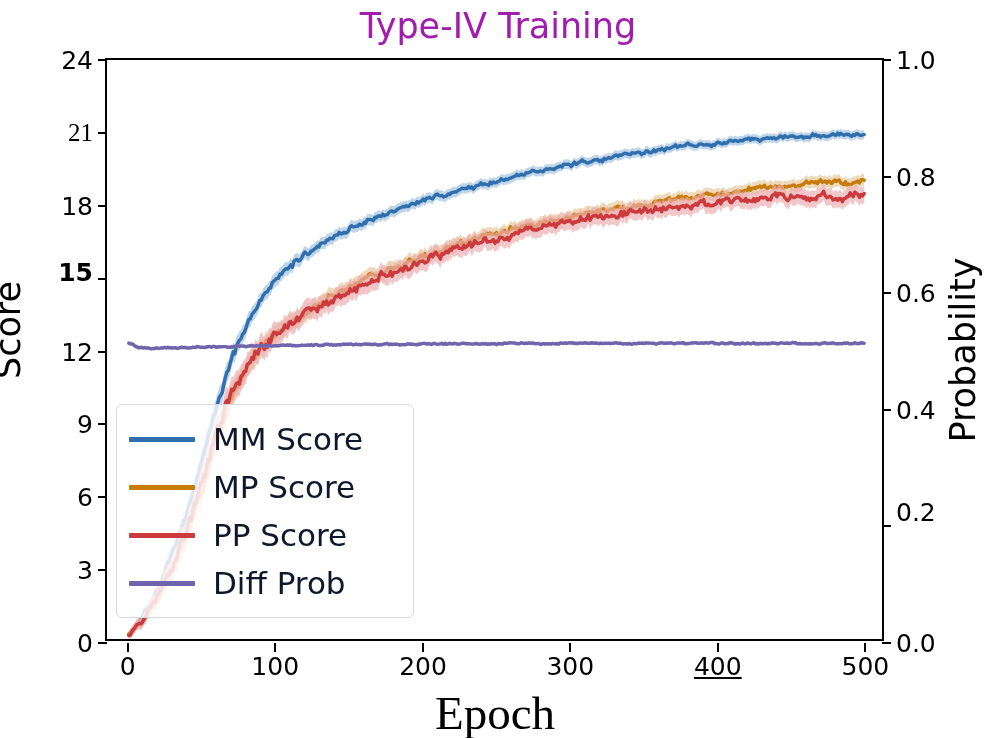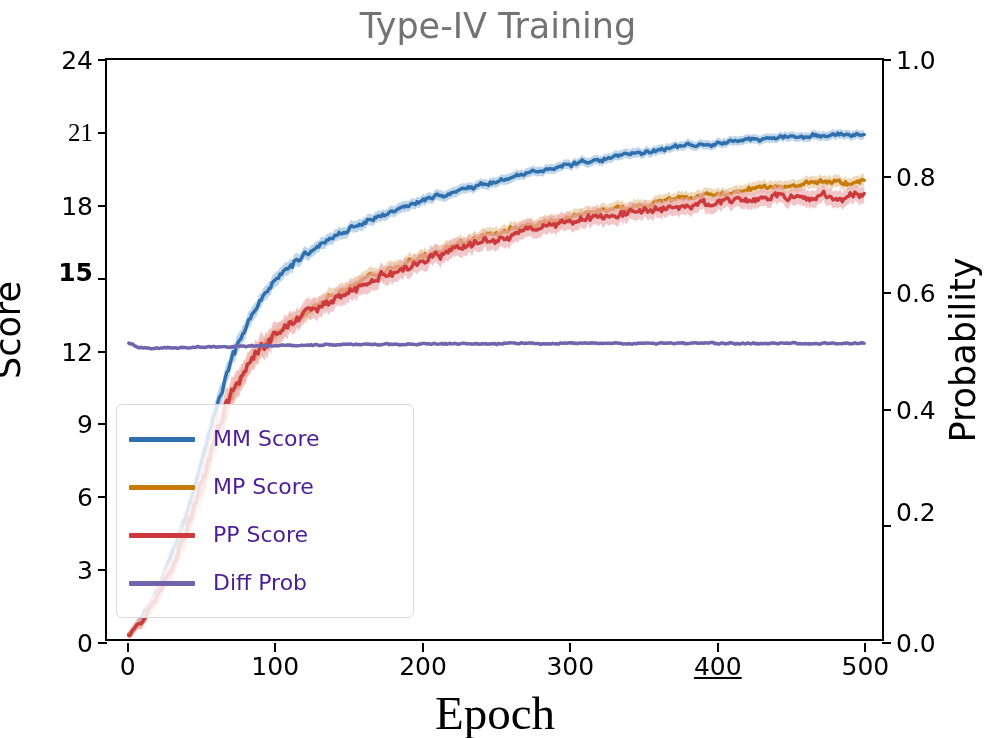--- a/index.html
+++ b/index.html
@@ -1,21 +1,21 @@
 <!DOCTYPE html>
 <html><head>
 <meta charset="utf-8">
 <style>
   html,body{margin:0;padding:0;background:#ffffff;}
   body{width:996px;height:738px;font-family:"DejaVu Sans",sans-serif;overflow:hidden;}
   #root{position:relative;width:996px;height:738px;background:#fff;}
 
   .chart-title{
     position:absolute;left:0;top:6px;width:996px;text-align:center;
-    font-size:35px;color:#737373;letter-spacing:0px;
+    font-size:35px;color:#a21caf;letter-spacing:0px;
   }
 
   
   #plot{
     position:absolute;left:105px;top:58px;width:779px;height:583px;
     border:2.1px solid #000;box-sizing:border-box;background:#fff;
   }
   #canvaswrap{position:absolute;left:0;top:0;width:100%;height:100%;overflow:hidden;}
   svg.series{position:absolute;left:0;top:0;width:779px;height:583px;display:block;}
 
@@ -53,21 +53,21 @@
 
   
   #legend{
     position:absolute;left:116px;top:404px;width:298px;
     background:rgba(255,255,255,0.82);
     border:1.1px solid #d9d9d9;border-radius:6px;
     padding:10px 14px 10px 12px;box-sizing:border-box;
   }
   .legend-row{display:flex;align-items:center;height:48px;}
   .legend-swatch{width:66px;height:5px;border-radius:1px;flex:0 0 auto;margin-right:18px;}
-  .legend-text{font-size:22px;color:#4c1d95;line-height:1;white-space:nowrap;}
+  .legend-text{font-size:31px;color:#0f172a;line-height:1;white-space:nowrap;}
 </style>
 </head>
 <body>
 
 <div id="root">
 
   <div class="chart-title">Type-IV Training</div>
 
   <div id="plot">
     <div id="canvaswrap">

